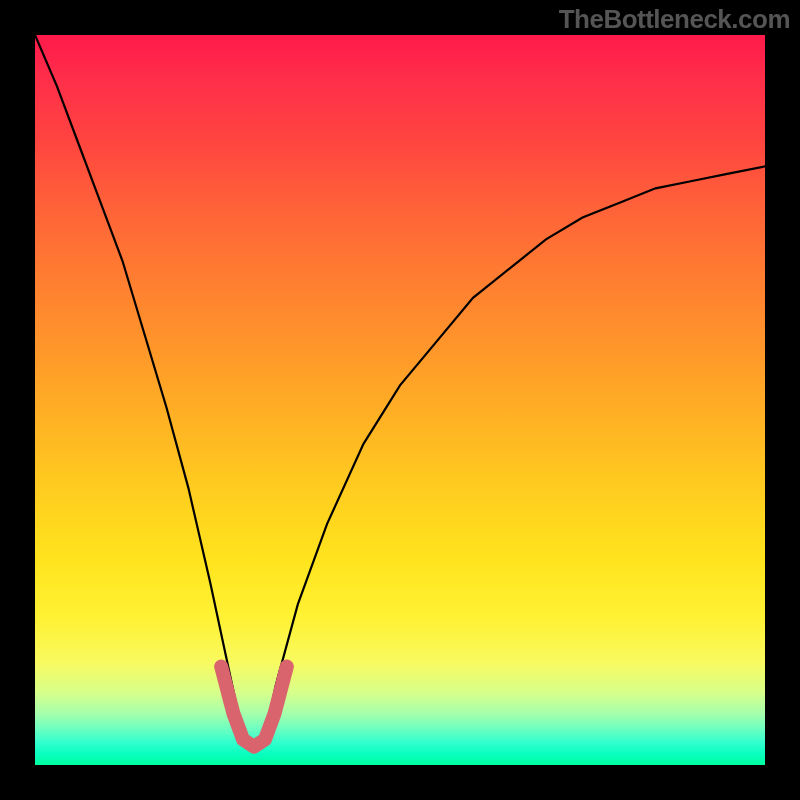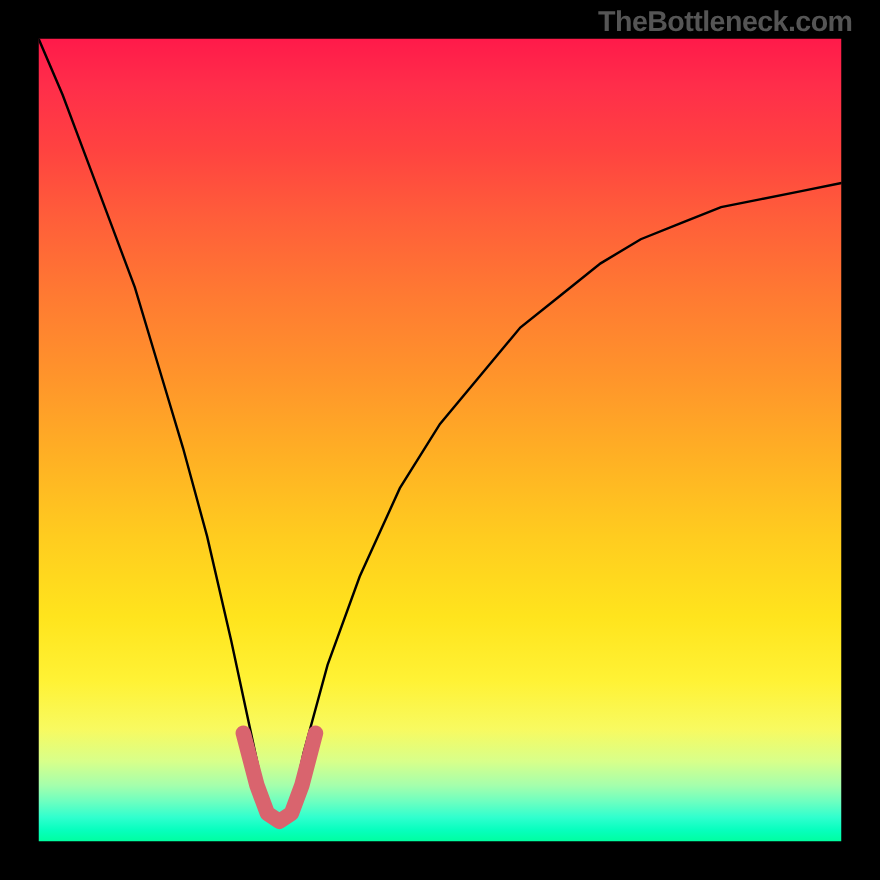--- a/index.html
+++ b/index.html
@@ -13,21 +13,21 @@
   }
   .container {
     position: relative;
     width: 800px;
     height: 800px;
     background: #000;
   }
   .attribution {
     position: absolute;
     top: 4px;
-    right: 25px;
+    right: 10px;
     color: #555;
     font-size: 26px;
     font-weight: bold;
     letter-spacing: -0.5px;
     z-index: 30;
   }
   .plot-area {
     position: absolute;
     left: 35px;
     top: 35px;

